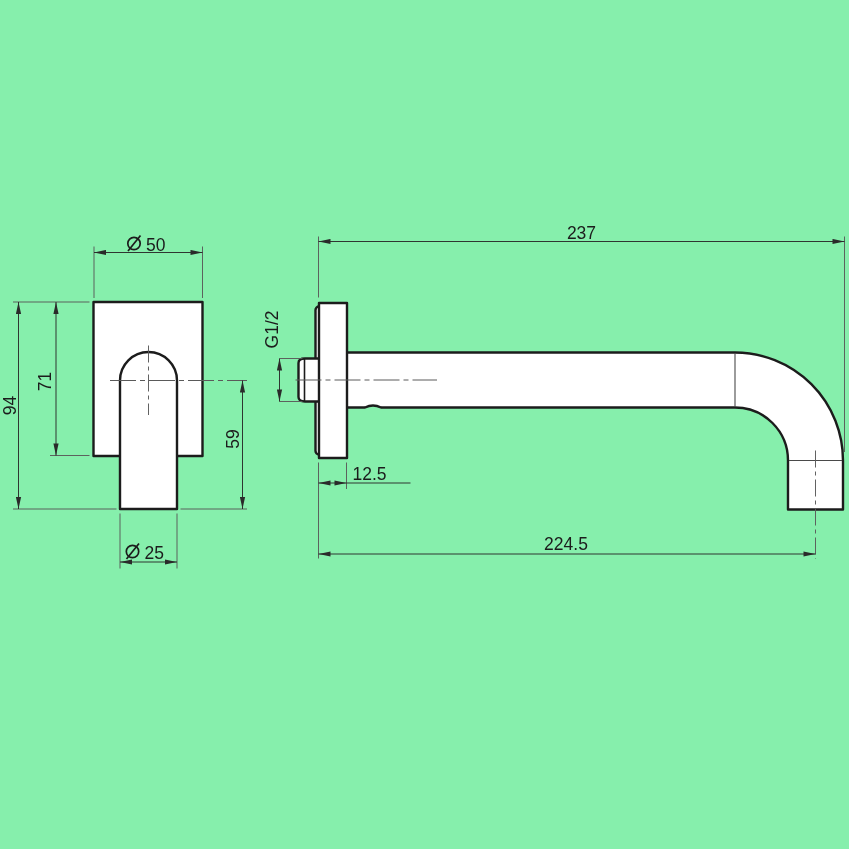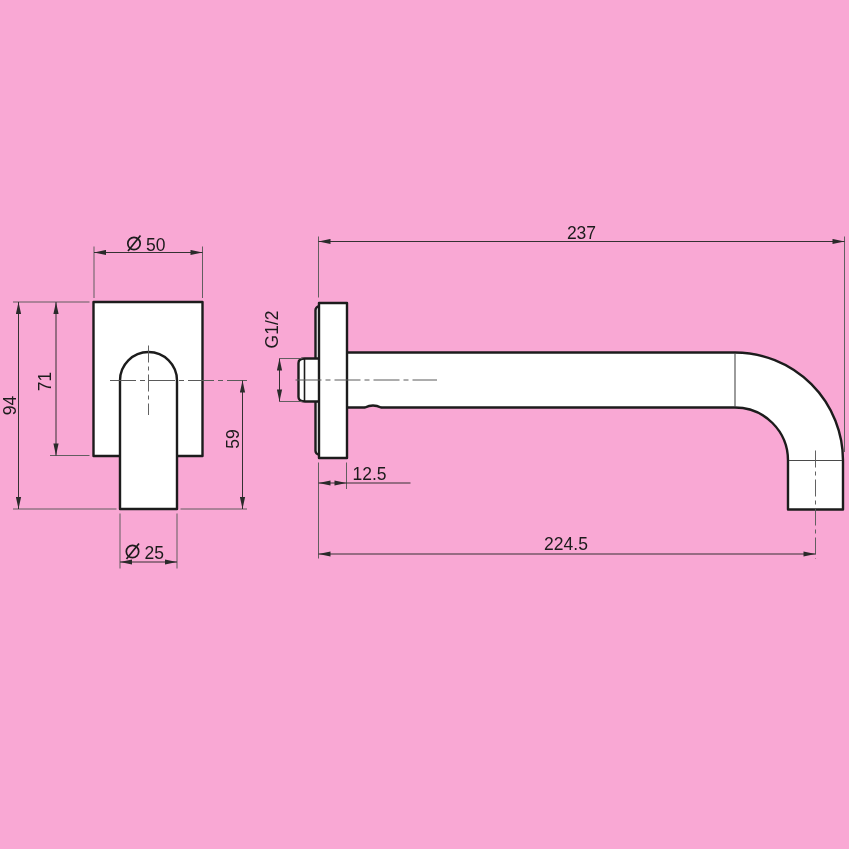--- a/index.html
+++ b/index.html
@@ -4,21 +4,21 @@
 <style>
   html, body {
     margin: 0;
     padding: 0;
     background: #ffffff;
   }
   .stage {
     position: relative;
     width: 849px;
     height: 849px;
-    background: #f9a8d4;
+    background: #86efac;
     font-family: "Liberation Sans", sans-serif;
   }
   svg { display: block; }
   .outlf { fill: #ffffff; stroke: #1c1c1c; stroke-width: 2.4; stroke-linejoin: round; }
   
   .thin  { fill: none; stroke: #5a5a5a; stroke-width: 0.95; }
   .dim   { fill: none; stroke: #2a2a2a; stroke-width: 0.95; }
   
   .cl    { fill: none; stroke: #5a5a5a; stroke-width: 0.95; stroke-dasharray: 17 4 4 4; }
   .clf   { fill: none; stroke: #5a5a5a; stroke-width: 1.0;  stroke-dasharray: 26 4 5 4; }

